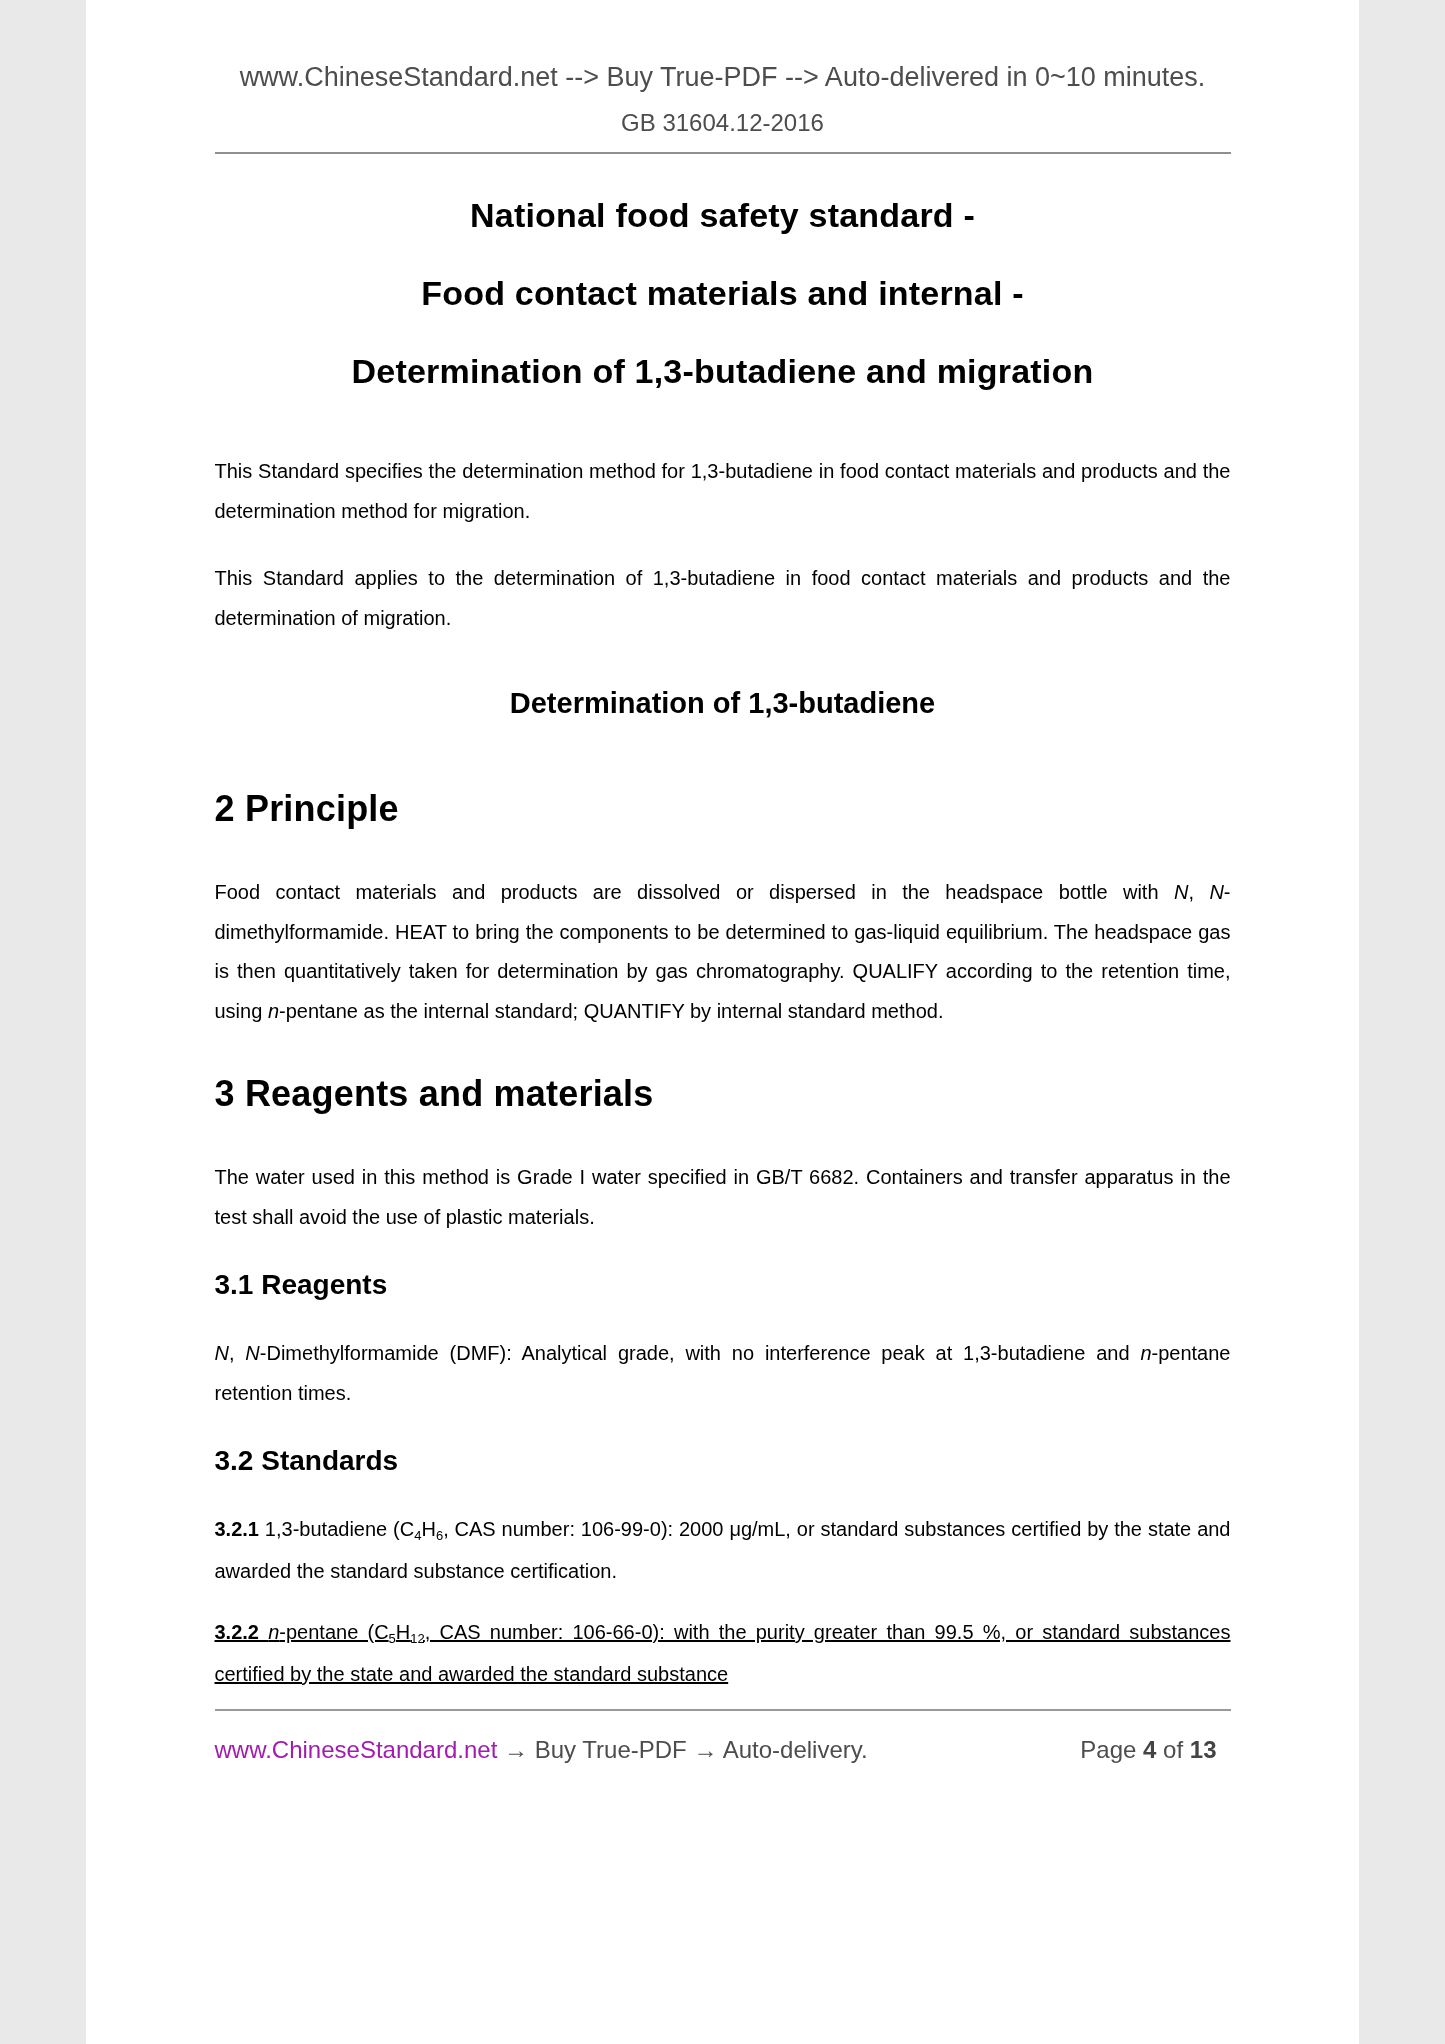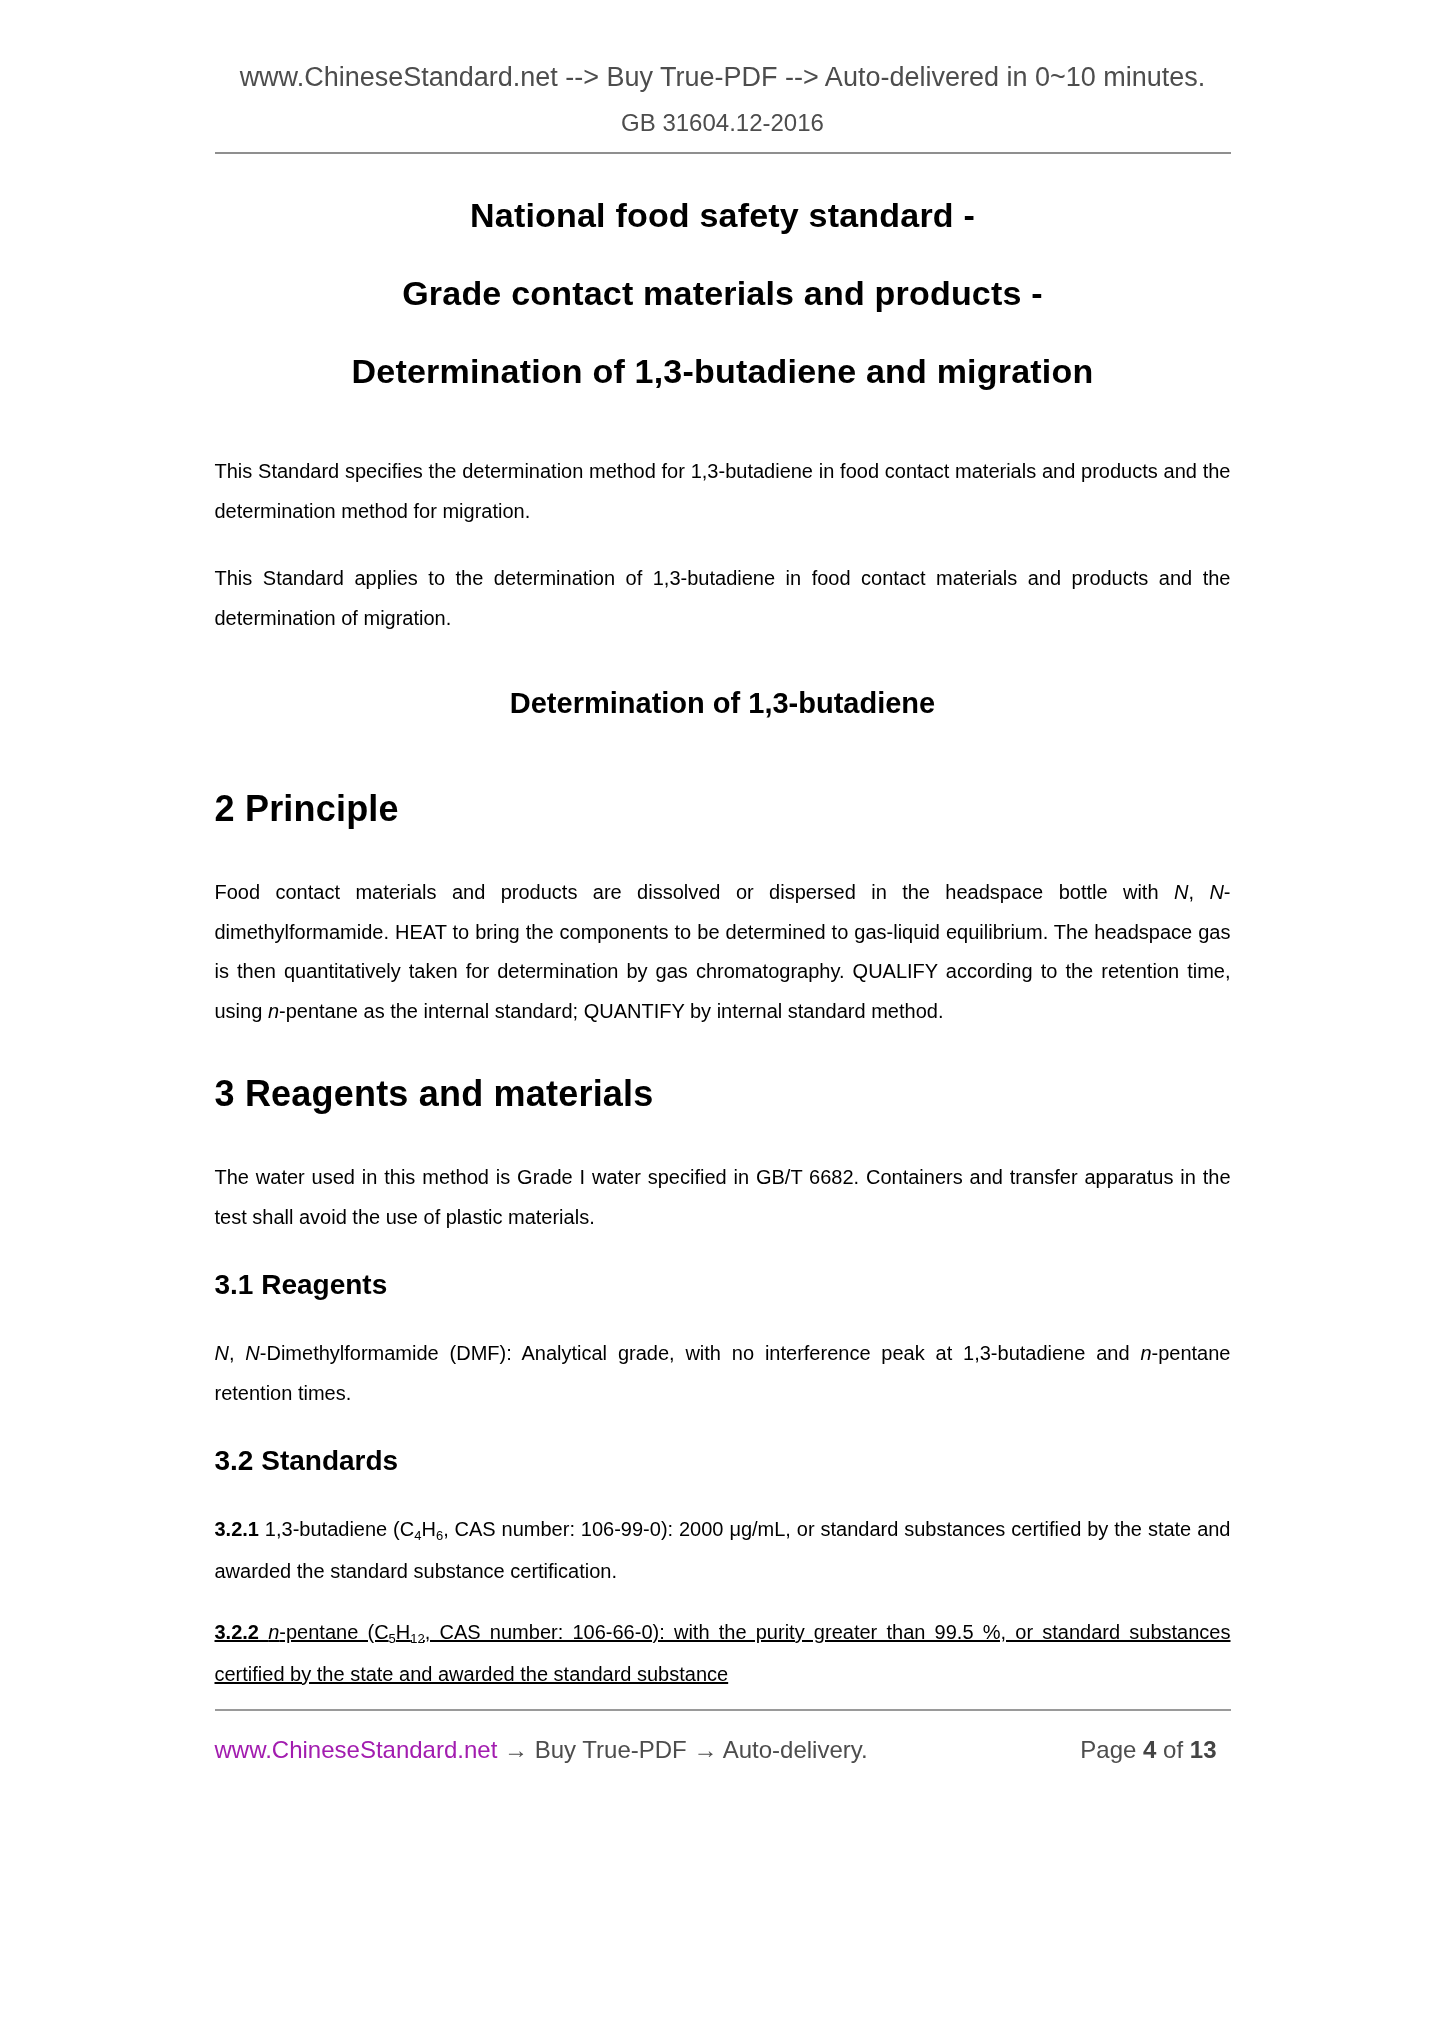--- a/index.html
+++ b/index.html
@@ -1,18 +1,18 @@
 <!DOCTYPE html>
 <html><head>
 <meta charset="utf-8">
 <style>
   html,body{margin:0;padding:0;background:#e9e9e9;}
   .page{
     position:relative;
-    width:1445px;height:2044px;
+    width:1273px;height:2044px;
     margin:0 auto;
     background:#ffffff;
     font-family:"Liberation Sans", sans-serif;
     color:#000;
     overflow:hidden;
     box-sizing:border-box;
     padding-top:60px;
   }
   .hdr1{
     font-size:27px;line-height:34px;color:#4d4d4d;
@@ -79,21 +79,21 @@
   <div class="hdr1">www.ChineseStandard.net --&gt; Buy True-PDF --&gt; Auto-delivered in 0~10 minutes.</div>
 
   <div class="hdr2">GB 31604.12-2016</div>
 
   <hr class="rule">
 
   <div class="content">
 
     <div class="doc-title">
       <div>National food safety standard -</div>
-      <div>Grade contact materials and products -</div>
+      <div>Food contact materials and internal -</div>
       <div>Determination of 1,3-butadiene and migration</div>
     </div>
 
 
     <p class="body after-h2">This Standard specifies the determination method for 1,3-butadiene in food contact materials and products and the determination method for migration.</p>
 
     <p class="body">This Standard applies to the determination of 1,3-butadiene in food contact materials and products and the determination of migration.</p>
 
     <h3 class="part">Determination of 1,3-butadiene</h3>
 

